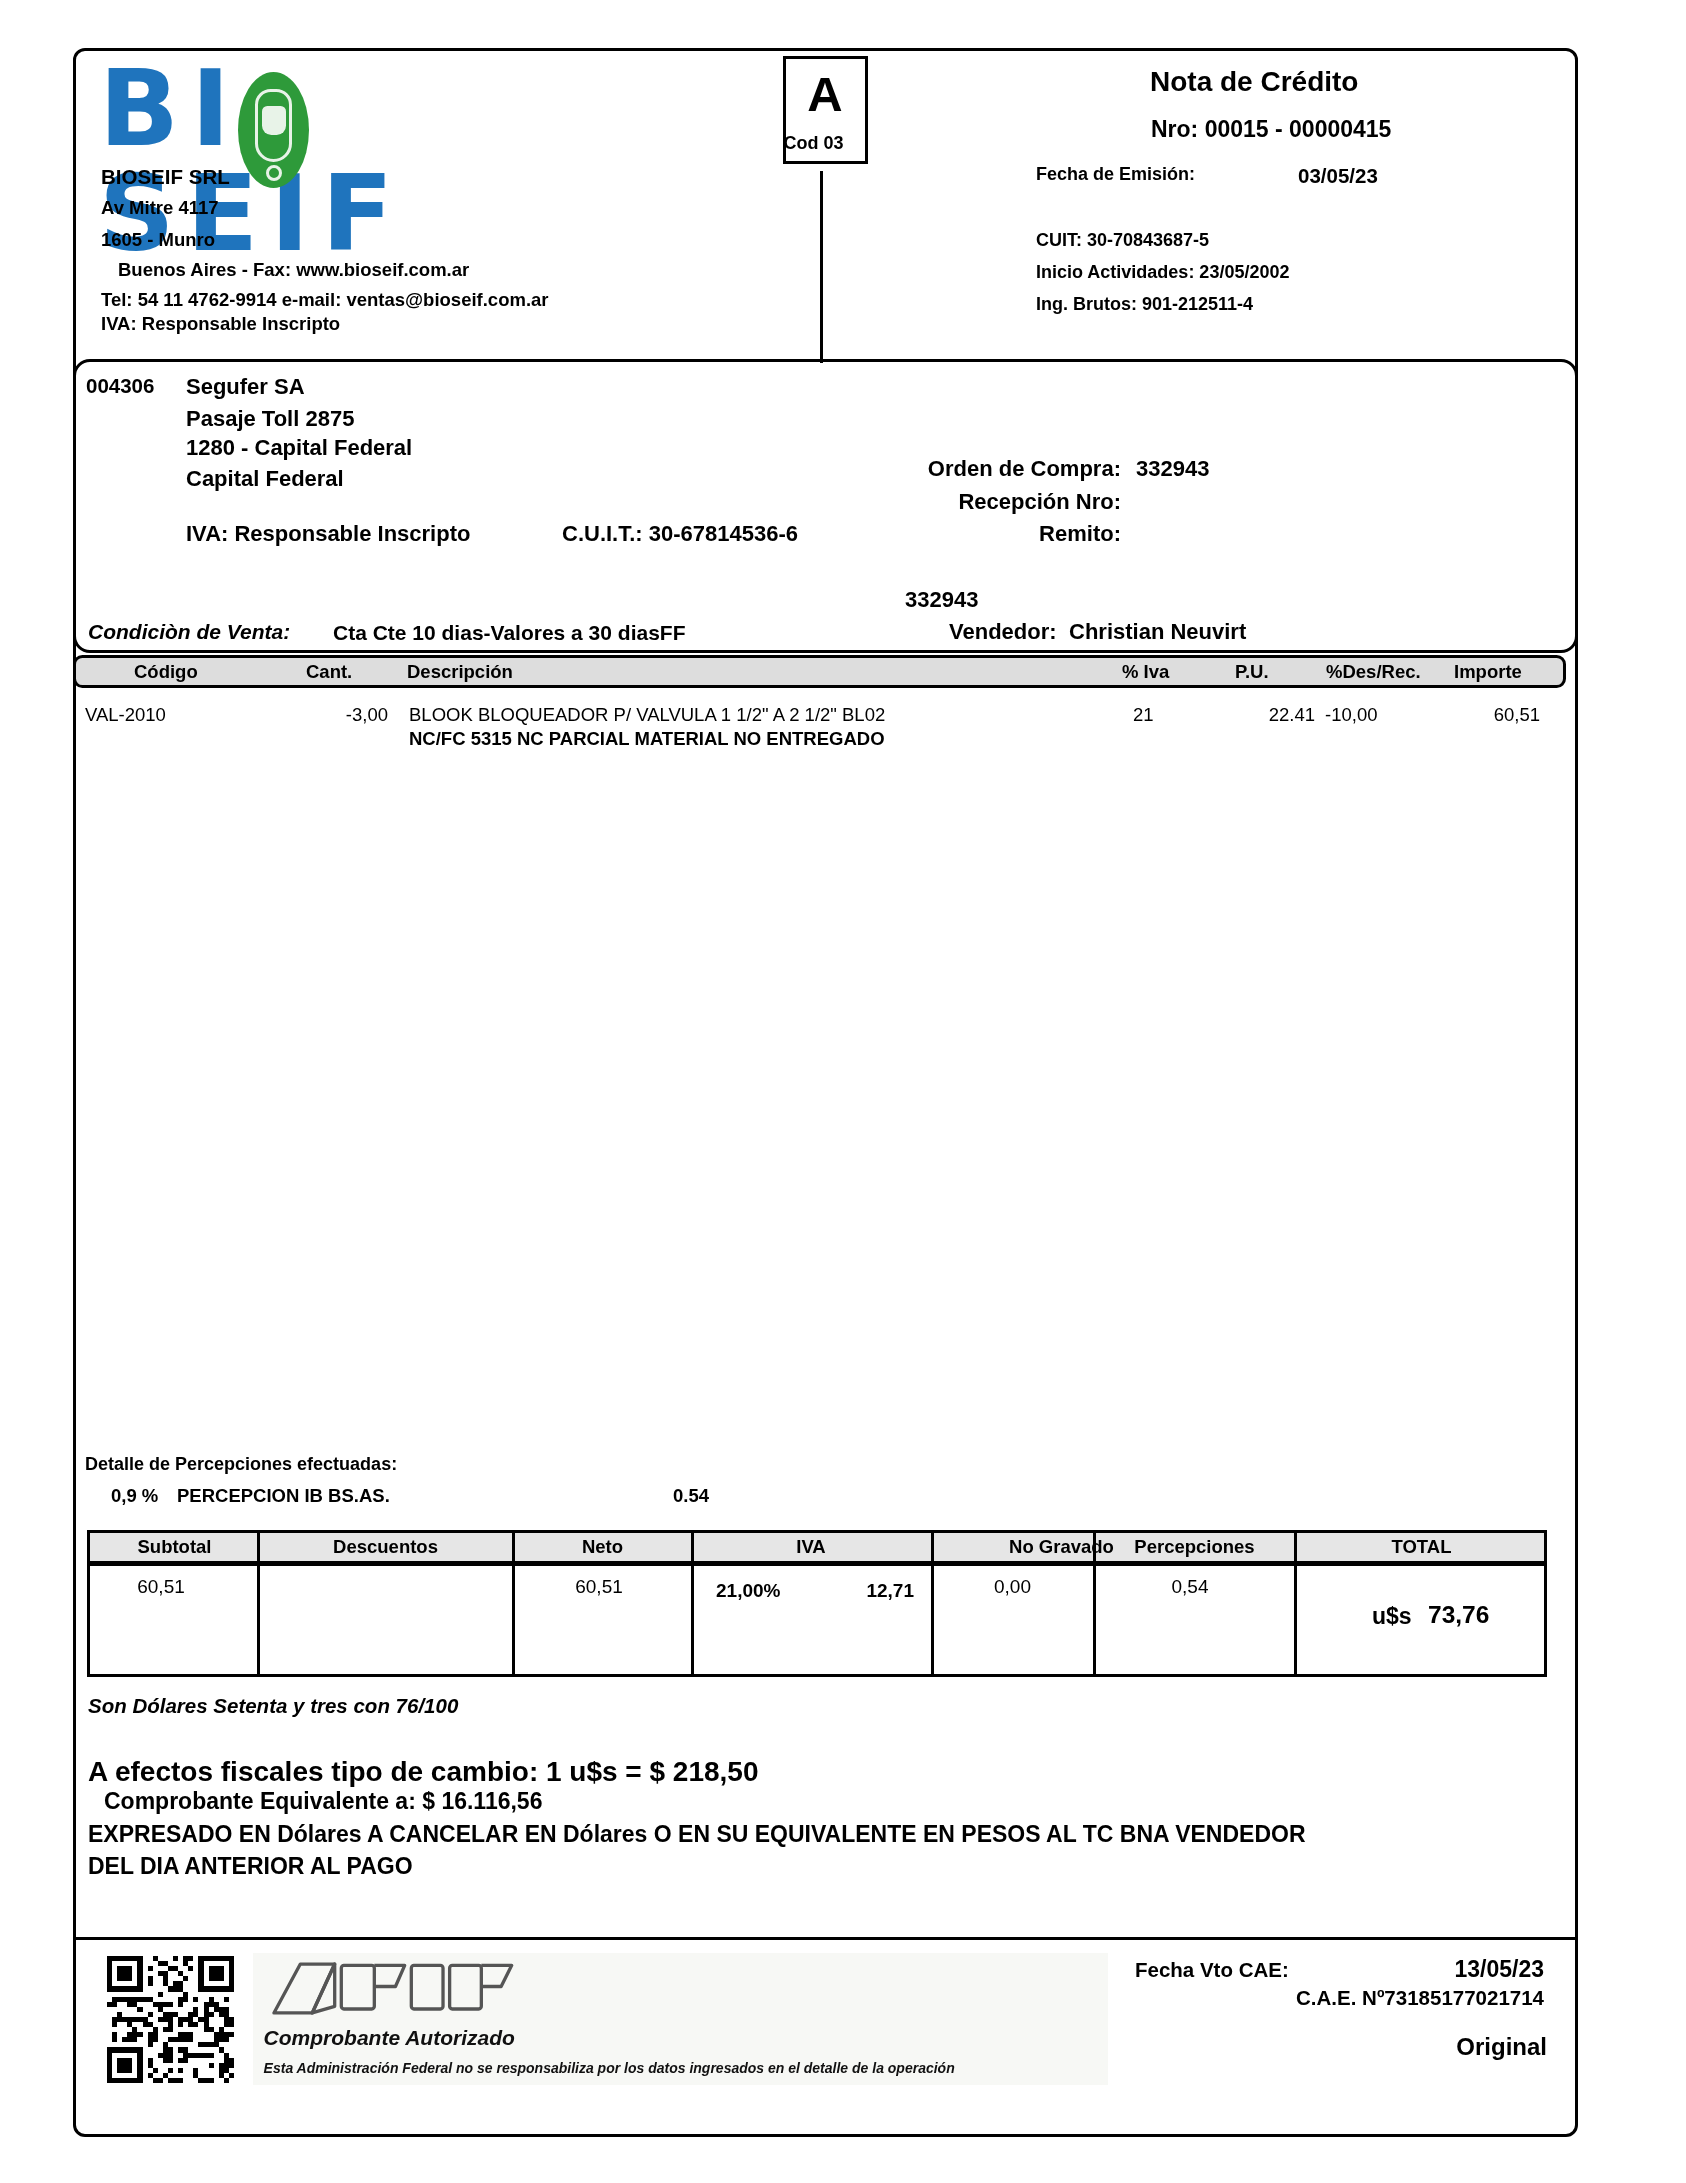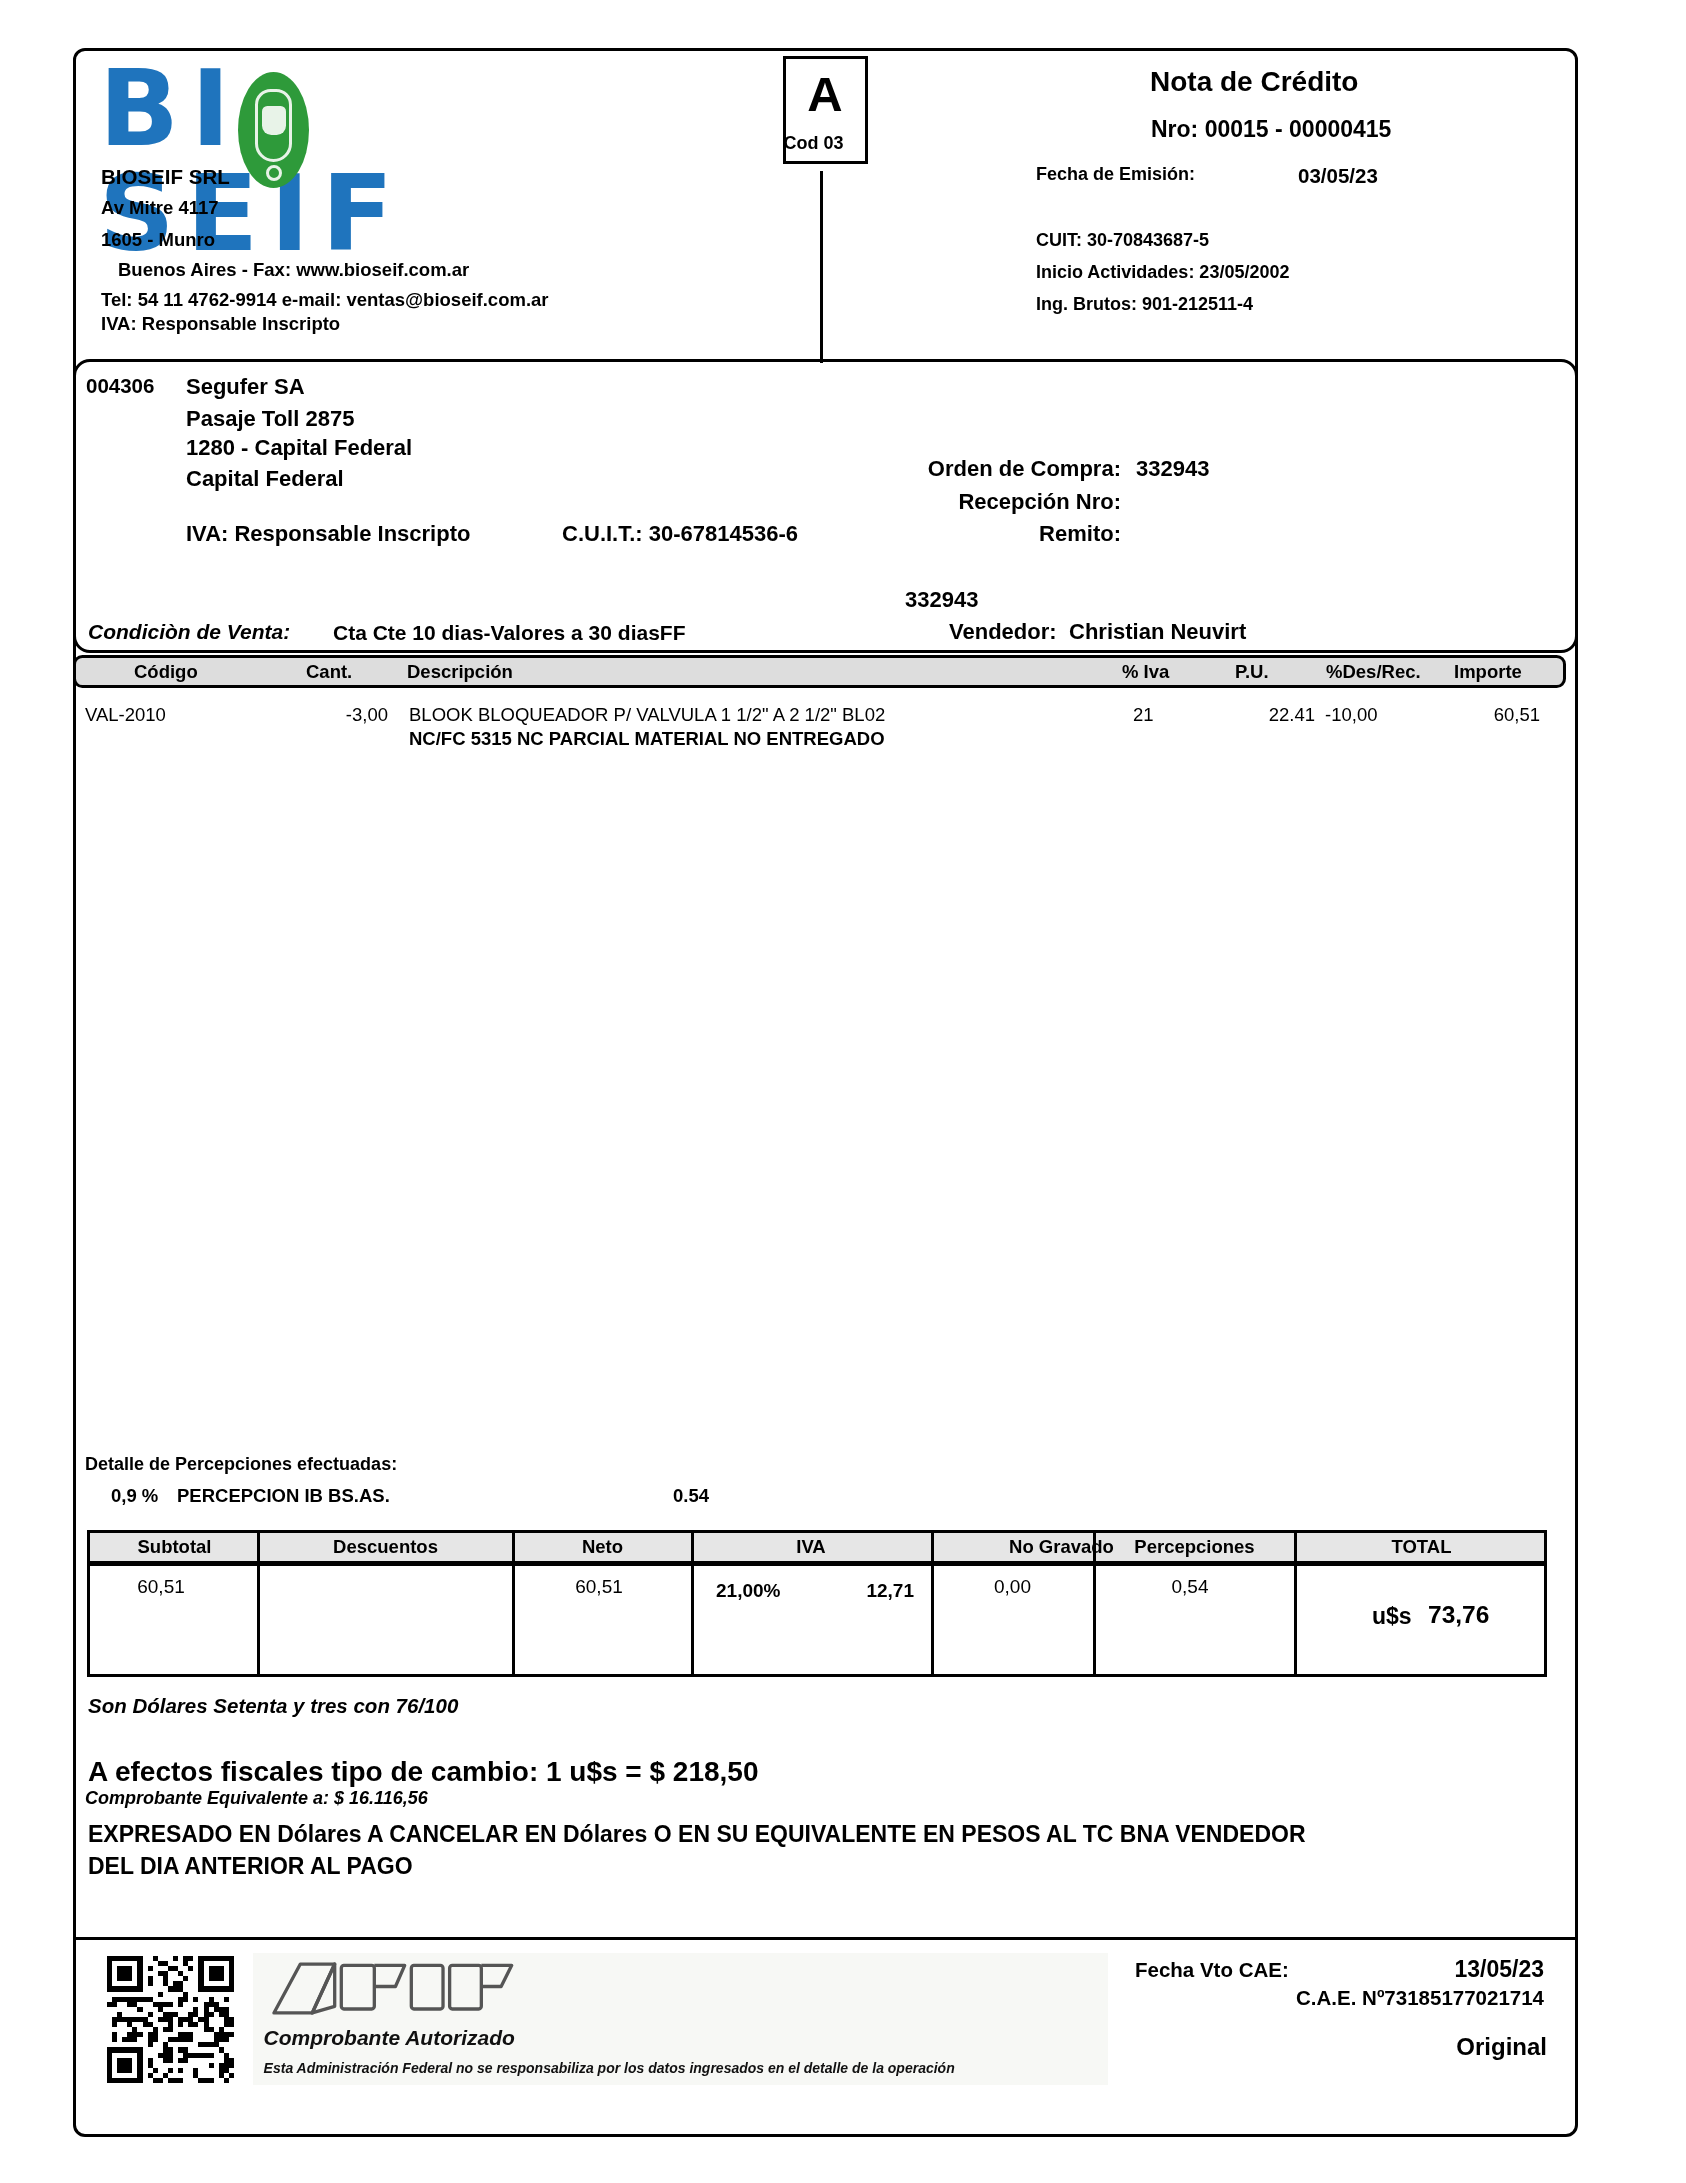--- a/index.html
+++ b/index.html
@@ -151,21 +151,21 @@
 <div class="tot-v" style="left:513px; width:172px;">60,51</div>
 <div class="abs" style="left:716px; top:1580px; font-size:19px;">21,00%</div>
 <div class="abs" style="right:773px; top:1580px; font-size:19px;">12,71</div>
 <div class="tot-v" style="left:931px; width:163px;">0,00</div>
 <div class="tot-v" style="left:1094px; width:192px;">0,54</div>
 <div class="abs b" style="left:1372px; top:1603px; font-size:23px;">u$s</div>
 <div class="abs b" style="left:1428px; top:1601px; font-size:24.5px;">73,76</div>
 
 <div class="abs b i" style="left:88px; top:1694px; font-size:20.5px;">Son Dólares  Setenta y tres con 76/100</div>
 <div class="abs b" style="left:88px; top:1756px; font-size:28px;">A efectos fiscales tipo de cambio: 1 u$s = $ 218,50</div>
-<div class="abs b" style="left:85px; top:1788px; font-size:18px;font-style:italic;">Comprobante Equivalente a: $ 16.116,56</div>
+<div class="abs b" style="left:104px; top:1788px; font-size:23px;">Comprobante Equivalente a: $ 16.116,56</div>
 <div class="abs b" style="left:88px; top:1821px; font-size:23px;">EXPRESADO EN Dólares A CANCELAR EN Dólares O EN SU EQUIVALENTE EN PESOS AL TC BNA VENDEDOR</div>
 <div class="abs b" style="left:88px; top:1853px; font-size:23px;">DEL DIA ANTERIOR AL PAGO</div>
 
 <div id="footer-line"></div>
 
 <svg id="qr" viewBox="0 0 25 25" shape-rendering="crispEdges">
   <rect x="0" y="0" width="25" height="25" fill="#fff"></rect>
   <g fill="#000">
     <rect x="0" y="0" width="7" height="7"></rect>
       <rect x="1" y="1" width="5" height="5" fill="#fff"></rect>

